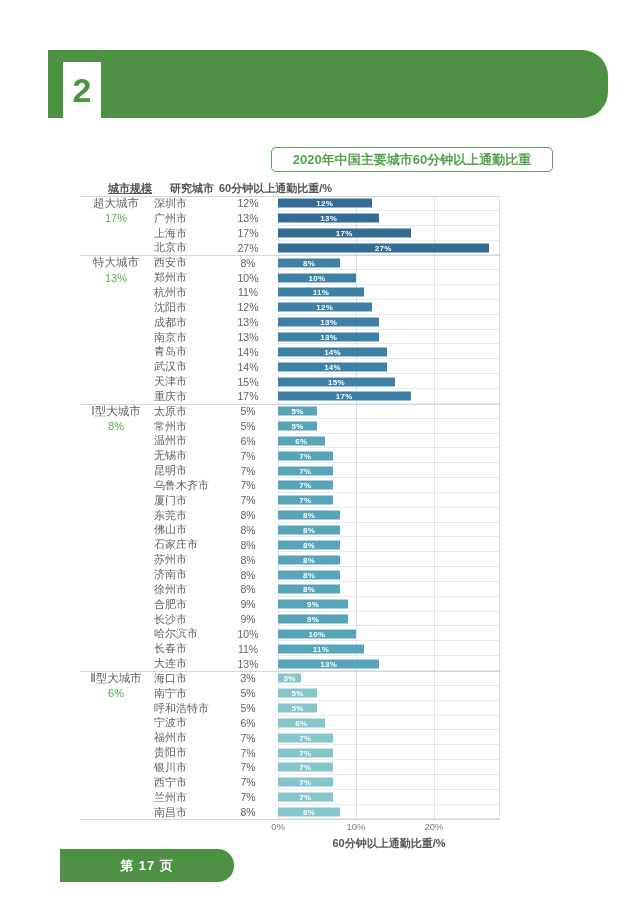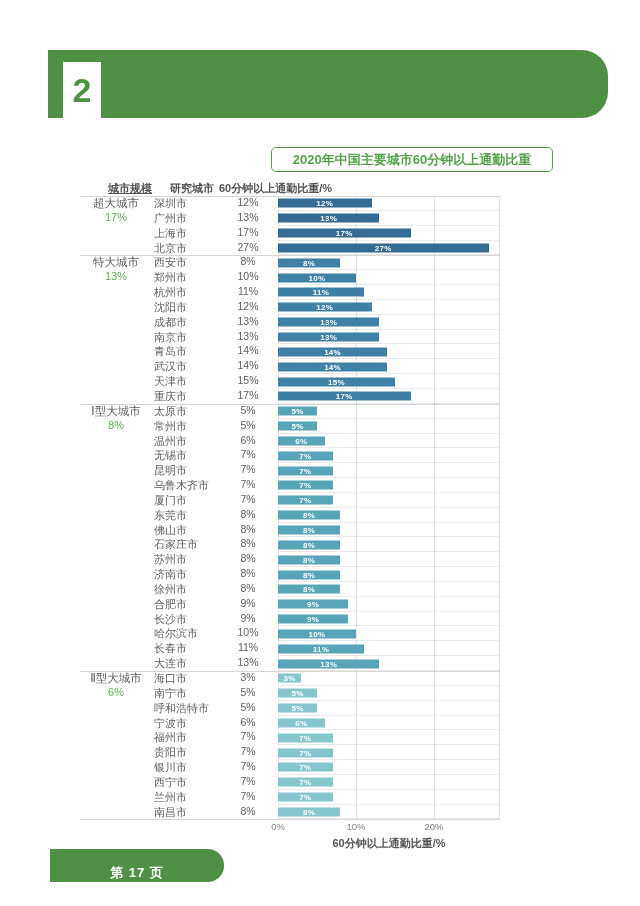--- a/index.html
+++ b/index.html
@@ -21,21 +21,21 @@
                  display:flex; align-items:center; justify-content:center;
                  color:#54a34c; font-size:13px; font-weight:bold;margin-left:31px; }
 
   
   .table { position:absolute; left:80px; top:181px; width:420px; }
   .thead { display:flex; height:15px; align-items:center;
            color:#555555; font-size:11px; font-weight:bold; }
   .th-scale { width:72px; text-align:right;text-decoration:underline; }
   .th-rest { display:flex; gap:5px; padding-left:2px;margin-left:16px; }
   .rows { border-bottom:1px solid #d6d6d6; }
-  .row { position:relative; display:flex; height:14.857px; align-items:flex-start; }
+  .row { position:relative; display:flex; height:14.857px; align-items:center; }
   .row.group-start::before { content:""; position:absolute; left:0; right:0; top:0;
                              height:1px; background:#d6d6d6; z-index:3; }
   .col-group { width:72px; text-align:center; color:#5f5f5f; font-size:11.5px; }
   .col-group.mean { color:#5cab53; font-size:11px; }
   .col-city  { width:74px; padding-left:2px; color:#5f5f5f; font-size:11px; white-space:nowrap; }
   .col-value { width:44px; text-align:center; color:#5f5f5f; font-size:10.5px; }
   .col-gap   { width:8px; }
   .col-plot  { position:relative; width:222px; height:100%;
                box-shadow: inset 0 -1px 0 rgba(120,150,170,.20);
                background:
@@ -49,23 +49,23 @@
 
   
   .axis-ticks { position:absolute; left:278px; top:821px; width:222px; height:12px; }
   .axis-ticks span { position:absolute; transform:translateX(-50%);
                      color:#7d7d7d; font-size:9.5px; }
   .axis-title { position:absolute; left:389px; top:836px; transform:translateX(-50%);
                 color:#565656; font-size:11px; font-weight:bold; white-space:nowrap; }
 
   
   .note { position:absolute; left:84px; top:829px; color:#54a34c; font-size:10.5px; white-space:nowrap; }
-  .footer { position:absolute; left:50px; top:849px; width:174px; height:33px;
+  .footer { position:absolute; left:60px; top:849px; width:174px; height:33px;
             background:#4f9144; border-radius:0 16px 16px 0;
-            display:flex; align-items:flex-end; justify-content:center;
+            display:flex; align-items:center; justify-content:center;
             color:#ffffff; font-size:13px; font-weight:bold; letter-spacing:1px; }
 </style>
 </head>
 <body>
 
 <div class="page">
 
   <div class="banner">
     <div class="num-box">
       <span>2</span>

